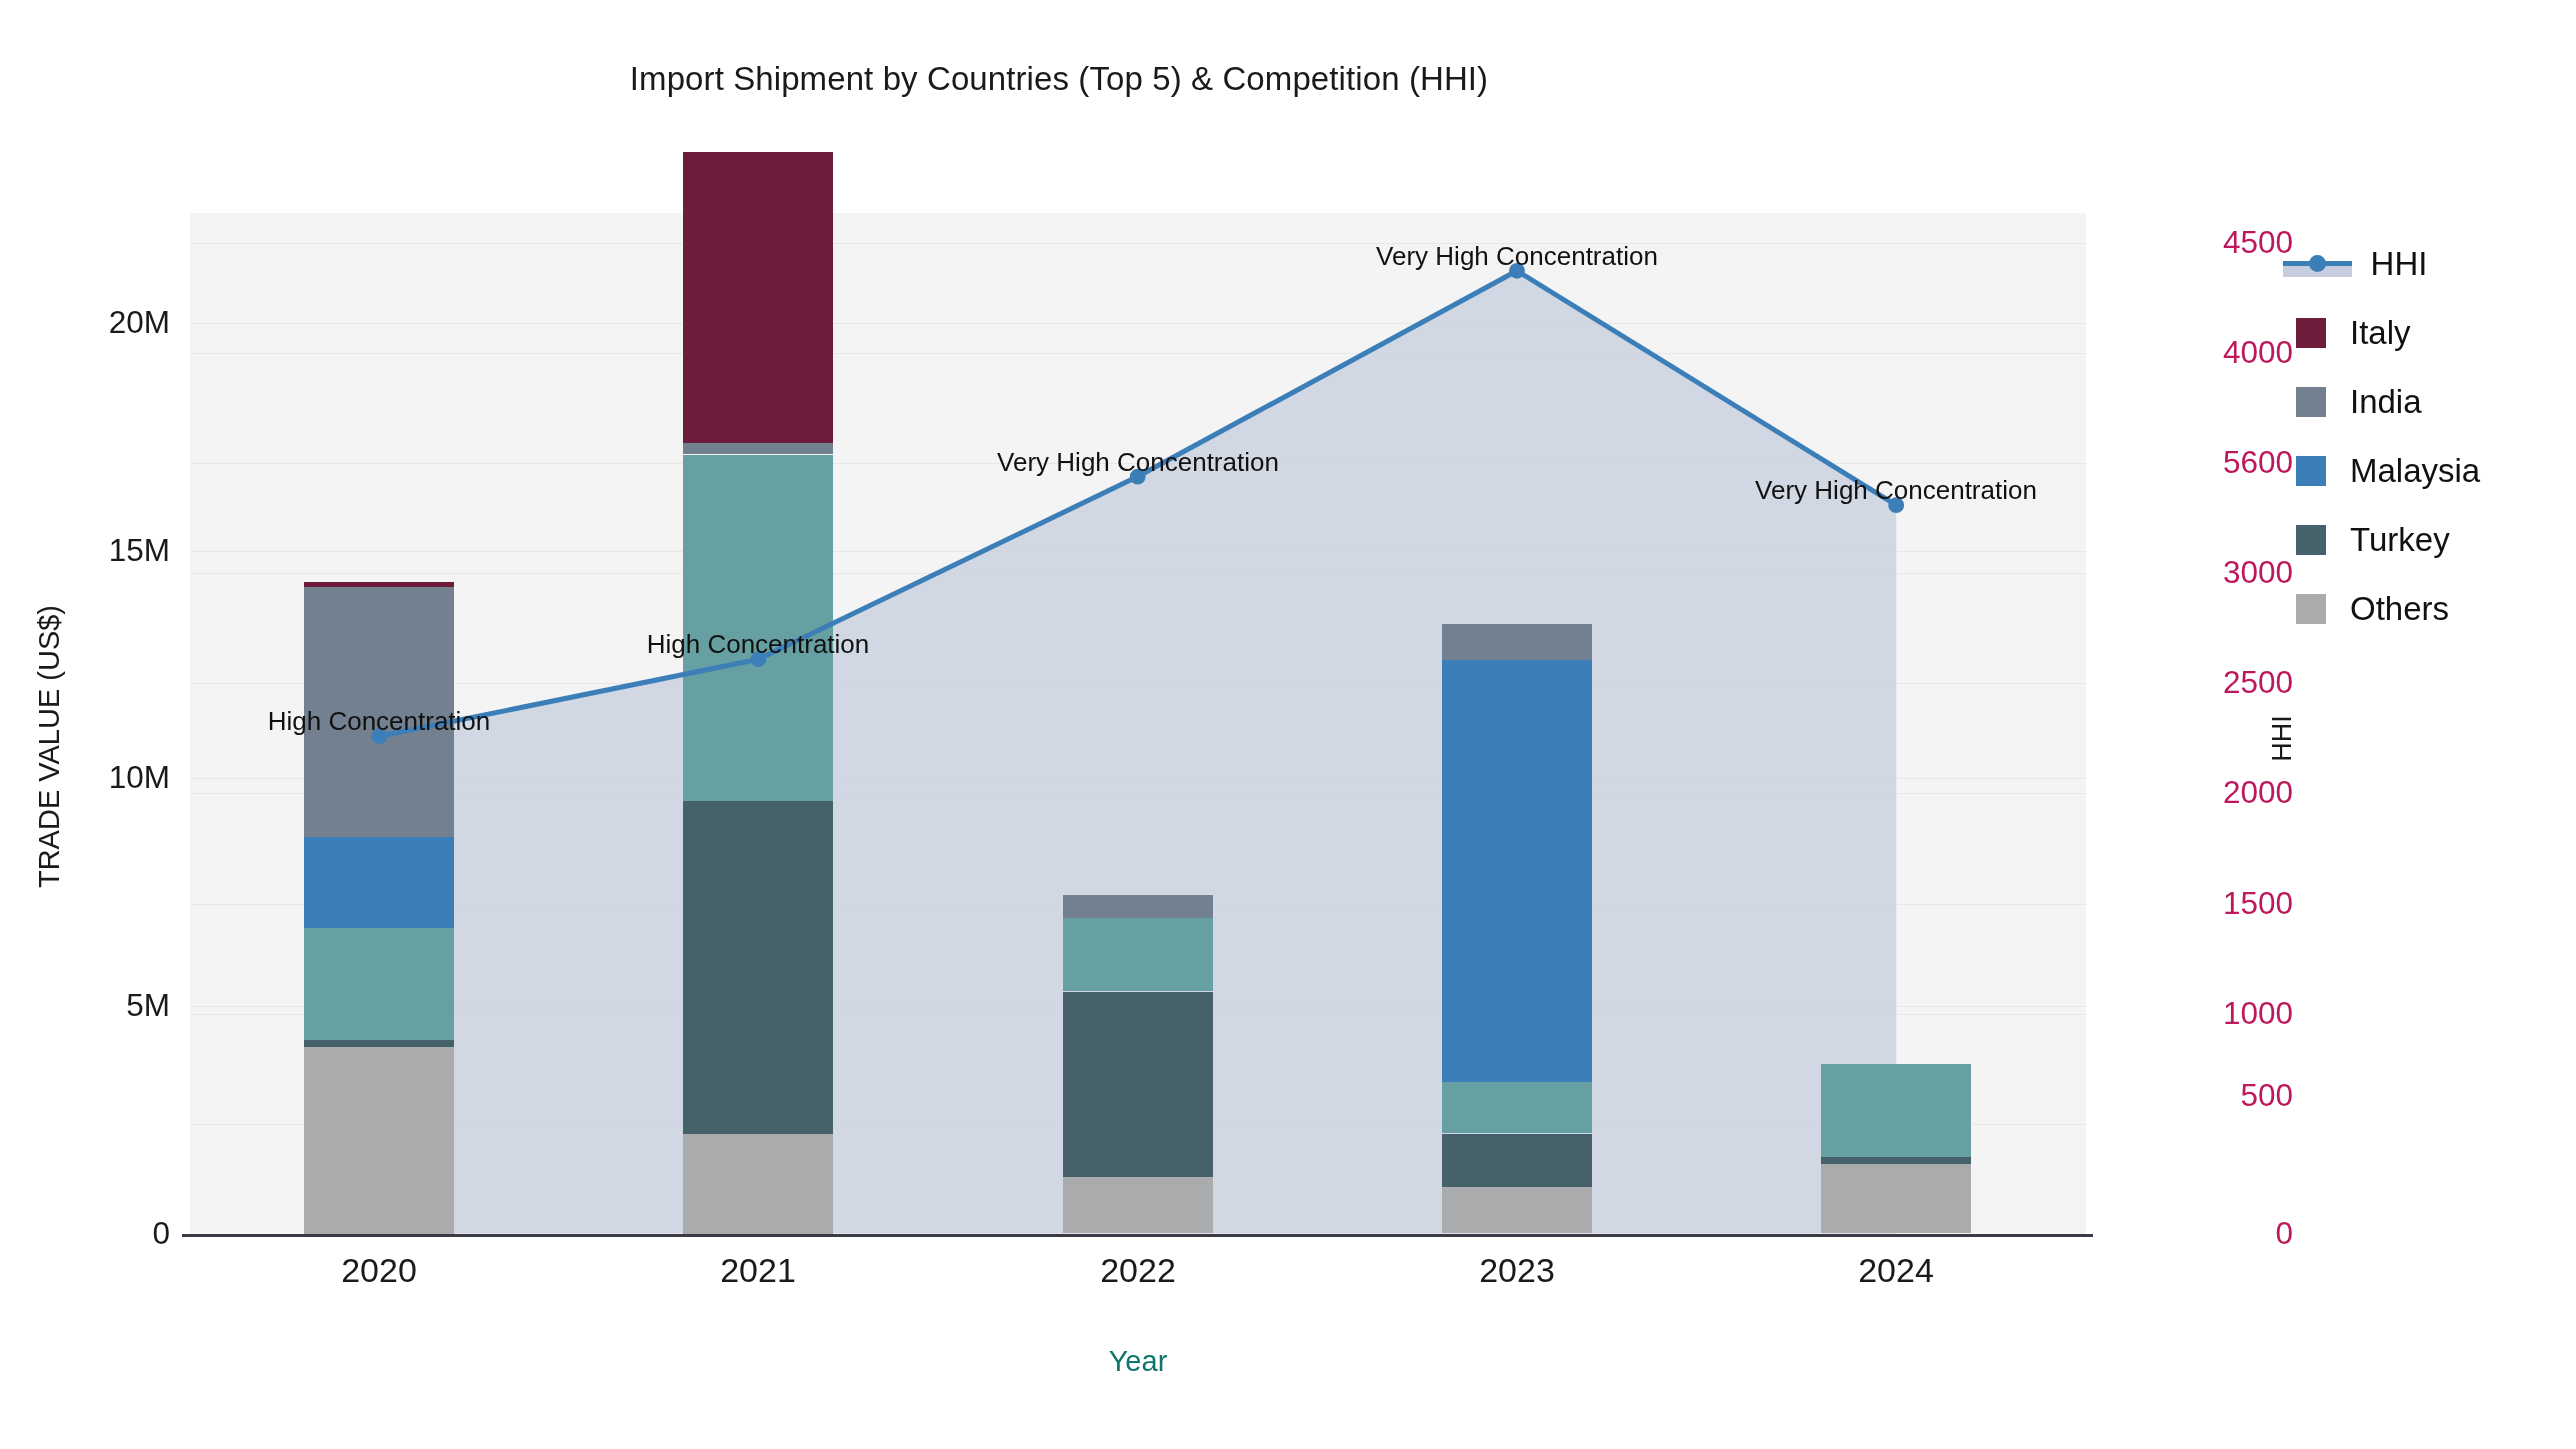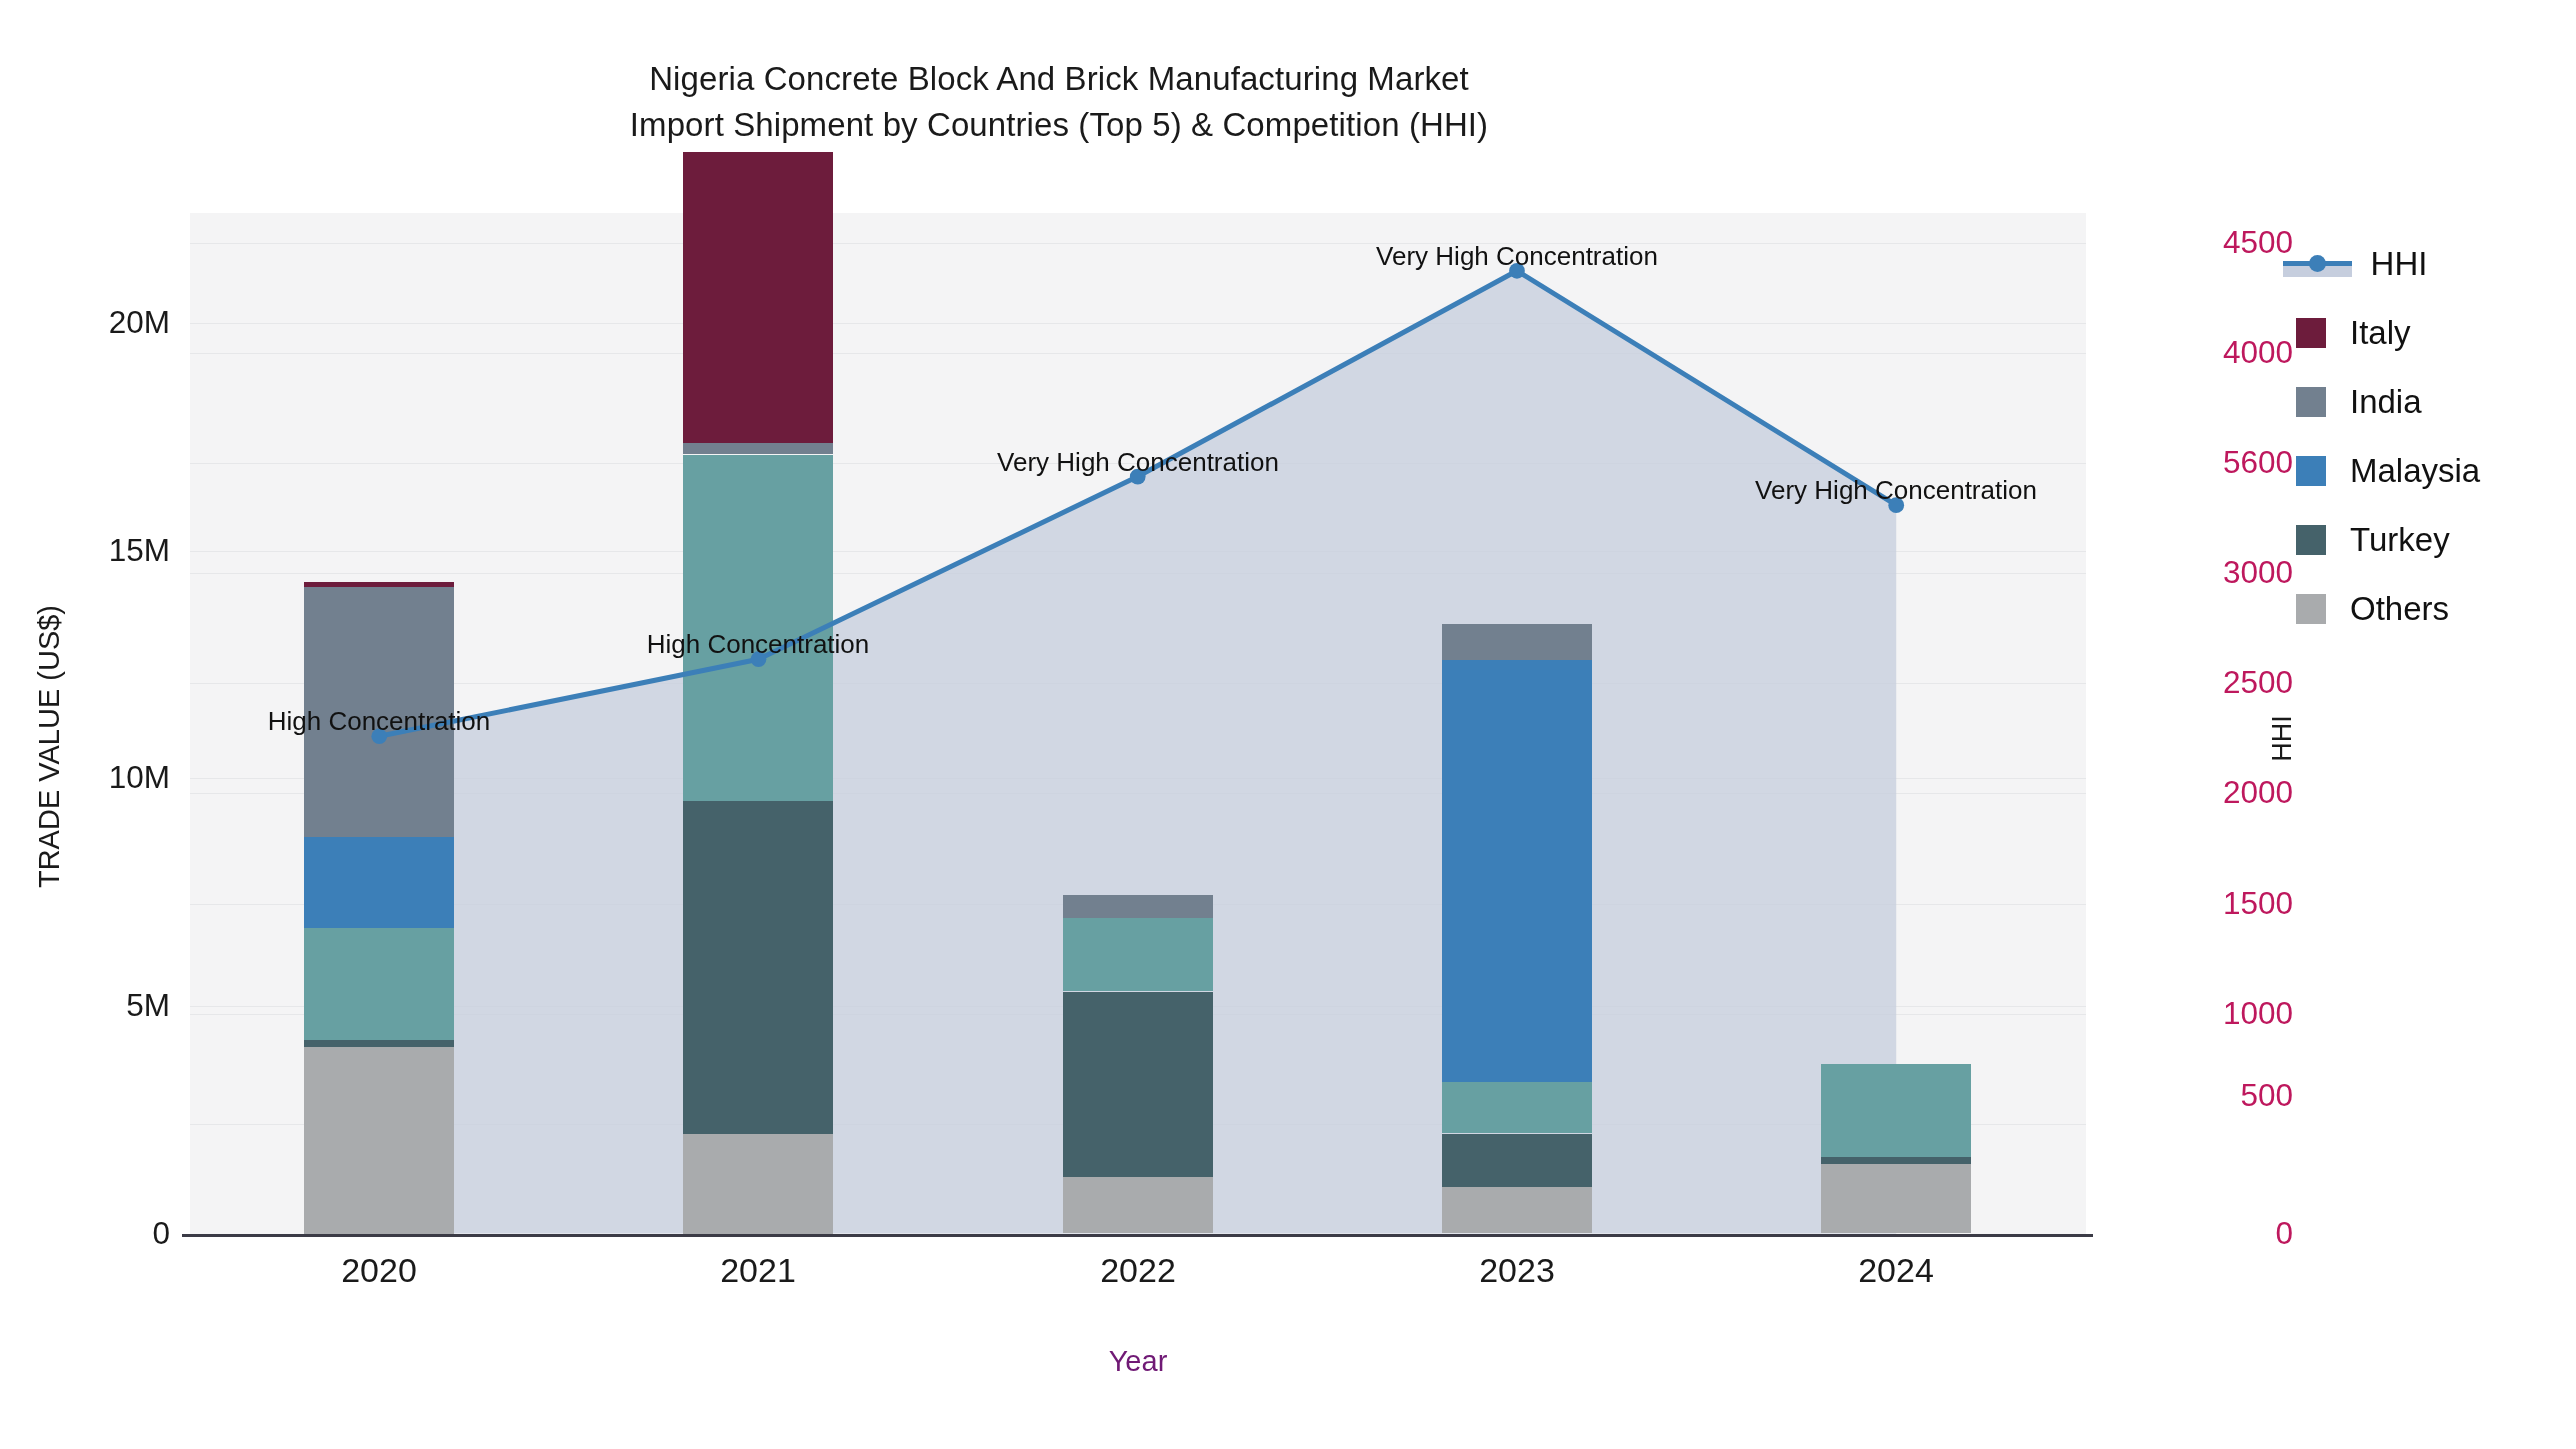--- a/index.html
+++ b/index.html
@@ -40,21 +40,21 @@
   .ylabel-right {
     position: absolute; left: 2175px; top: 723px; width: 215px; text-align: center;
     transform: rotate(-90deg); font-size: 27px; color: #1a1a1a; white-space: nowrap;
   }
   .xtick {
     position: absolute; top: 1251px; width: 286px; text-align: center;
     font-size: 34px; color: #1a1a1a;
   }
   .xlabel {
     position: absolute; left: 190px; top: 1345px; width: 1896px; text-align: center;
-    font-size: 29px; color: #701a75;
+    font-size: 29px; color: #0f766e;
   }
 
   
   .bar-group { position: absolute; bottom: 0; }
   .seg { position: absolute; width: 100%; }
 
   
   .hhi-svg { position: absolute; left: 0; top: 0; width: 2576px; height: 1449px; pointer-events: none; }
   .annot {
     position: absolute; font-size: 26px; color: #111; white-space: nowrap;
@@ -71,21 +71,20 @@
   .legend-line .stroke { position: absolute; left: 0; top: 12px; width: 69px; height: 5px; background: #3c7fb8; }
   .legend-line .dot { position: absolute; left: 26px; top: 6.4px; width: 17px; height: 17px; border-radius: 50%; background: #3c7fb8; }
   .legend-label { font-size: 33px; color: #111; line-height: 1; }
 </style>
 </head>
 <body>
 
 <div id="root">
 
   <div class="title-block">
-    <div class="title-line">Nigeria Concrete Block And Brick Manufacturing Market</div>
     <div class="title-line">Import Shipment by Countries (Top 5) &amp; Competition (HHI)</div>
   </div>
 
   <div class="plot-area" id="plot-bg"></div>
 
   <div id="layer" style="position:absolute;left:0;top:0;width:2576px;height:1449px;">
       <div class="gridline" style="left: 190px; width: 1896px; top: 1234px;"></div>
       <div class="gridline" style="left: 190px; width: 1896px; top: 1006px;"></div>
       <div class="gridline" style="left: 190px; width: 1896px; top: 778px;"></div>
       <div class="gridline" style="left: 190px; width: 1896px; top: 551px;"></div>

